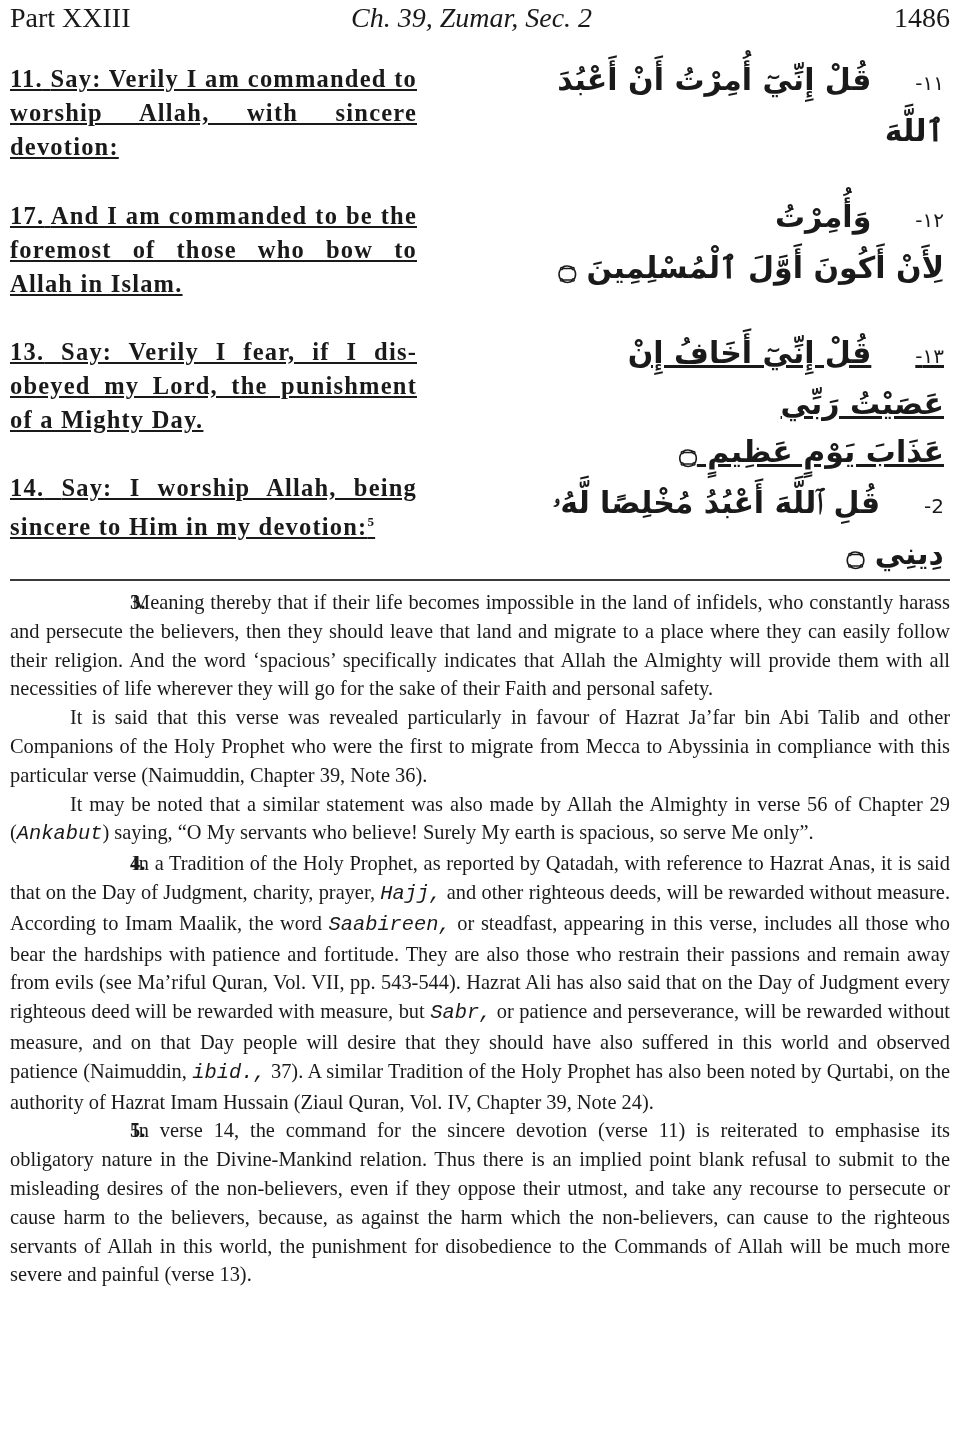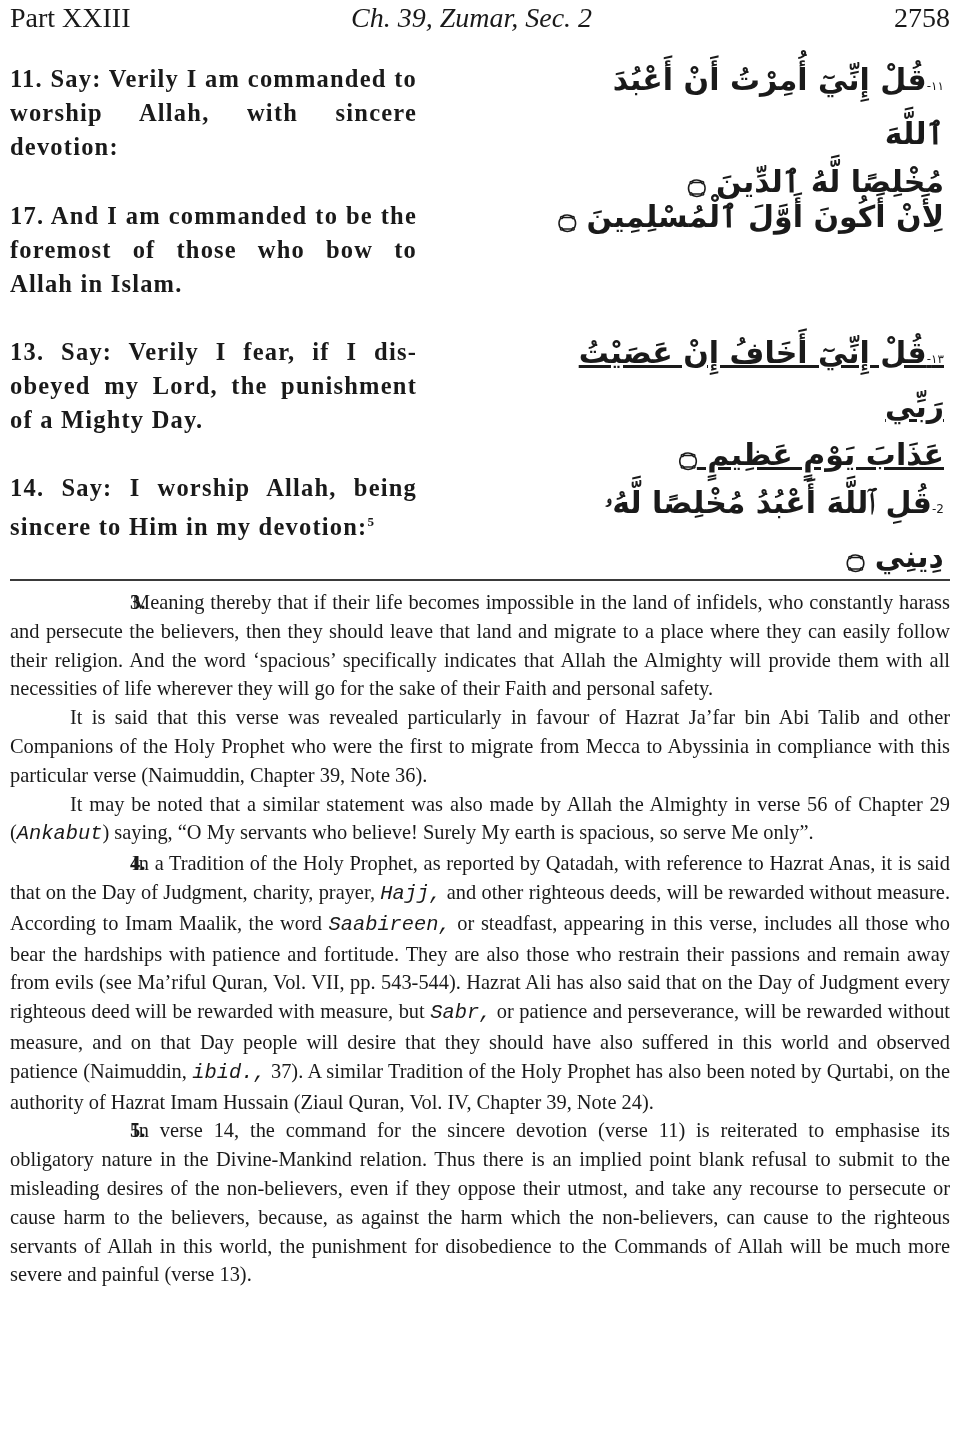--- a/index.html
+++ b/index.html
@@ -15,30 +15,30 @@
   .header .part { position: absolute; left: 0; top: 0; }
   .header .chapter { position: absolute; left: 341px; top: 0; font-style: italic; text-align: right; }
   .header .page-num { position: absolute; right: 0; top: 0; }
 
   .verses { position: absolute; top: 62px; left: 10px; width: 940px; }
   .verse { position: relative; }
   .verse .en {
     position: absolute; left: 0; width: 407px;
     font-family: "Liberation Serif", serif; font-weight: bold;
     font-size: 24.5px; line-height: 34px; letter-spacing: 1.2px;
-    text-align: justify; text-align-last: left;
+    text-align: justify; text-align-last: left; text-decoration: underline;
   }
   .verse .en sup { font-size: 13px; vertical-align: 9px; }
   .verse .ar {
     position: absolute; right: 6px; width: 400px;
     direction: rtl; text-align: right;
     font-family: "DejaVu Sans", sans-serif; font-weight: bold;
     font-size: 30px; line-height: 48px;
   }
-  .verse .ar .vnum { font-size: 12px; font-weight: normal; }
+  .verse .ar .vnum { font-size: 20px; font-weight: normal; margin-left: 44px; }
 
   .rule {
     position: absolute; top: 579px; left: 10px; width: 940px; height: 2px;
     background: #3a3a3a;
   }
 
   .notes {
     position: absolute; top: 588px; left: 10px; width: 940px;
     font-family: "Liberation Serif", serif;
     font-size: 20.4px; line-height: 28.8px;
@@ -47,35 +47,35 @@
   .notes p { margin: 0; text-indent: 60px; }
   .notes .num { font-weight: bold; display: inline-block; width: 62px; }
   .notes em { font-style: italic; font-family: Liberation Mono, monospace; }
 </style>
 </head>
 <body>
 
 <div class="header">
   <span class="part">Part XXIII</span>
   <span class="chapter">Ch. 39, Zumar, Sec. 2</span>
-  <span class="page-num">2758</span>
+  <span class="page-num">1486</span>
 </div>
 
 <div class="verses">
   <div class="verse" style="top:0;">
     <div class="en"><span>11.</span> <span>Say: Verily I am commanded to worship Allah, with sincere devotion:</span></div>
     <div class="ar" style="top:-6px;">
       <div><span class="vnum">۱۱-</span><span>قُلْ إِنِّيٓ أُمِرْتُ أَنْ أَعْبُدَ ٱللَّهَ</span></div>
-      <div>مُخْلِصًا لَّهُ ٱلدِّينَ ۝</div>
     </div>
   </div>
 
   <div class="verse" style="top:137px;">
     <div class="en"><span>17.</span> <span>And I am commanded to be the foremost of those who bow to Allah in Islam.</span></div>
     <div class="ar" style="top:-6px;">
+      <div><span class="vnum">۱۲-</span><span>وَأُمِرْتُ</span></div>
       <div>لِأَنْ أَكُونَ أَوَّلَ ٱلْمُسْلِمِينَ ۝</div>
     </div>
   </div>
 
   <div class="verse" style="top:273px;">
     <div class="en"><span>13.</span> <span>Say: Verily I fear, if I dis-obeyed my Lord, the punishment of a Mighty Day.</span></div>
     <div class="ar" style="top:-6px;text-decoration:underline;">
       <div><span class="vnum">۱۳-</span><span>قُلْ إِنِّيٓ أَخَافُ إِنْ عَصَيْتُ رَبِّي</span></div>
       <div>عَذَابَ يَوْمٍ عَظِيمٍ ۝</div>
     </div>

